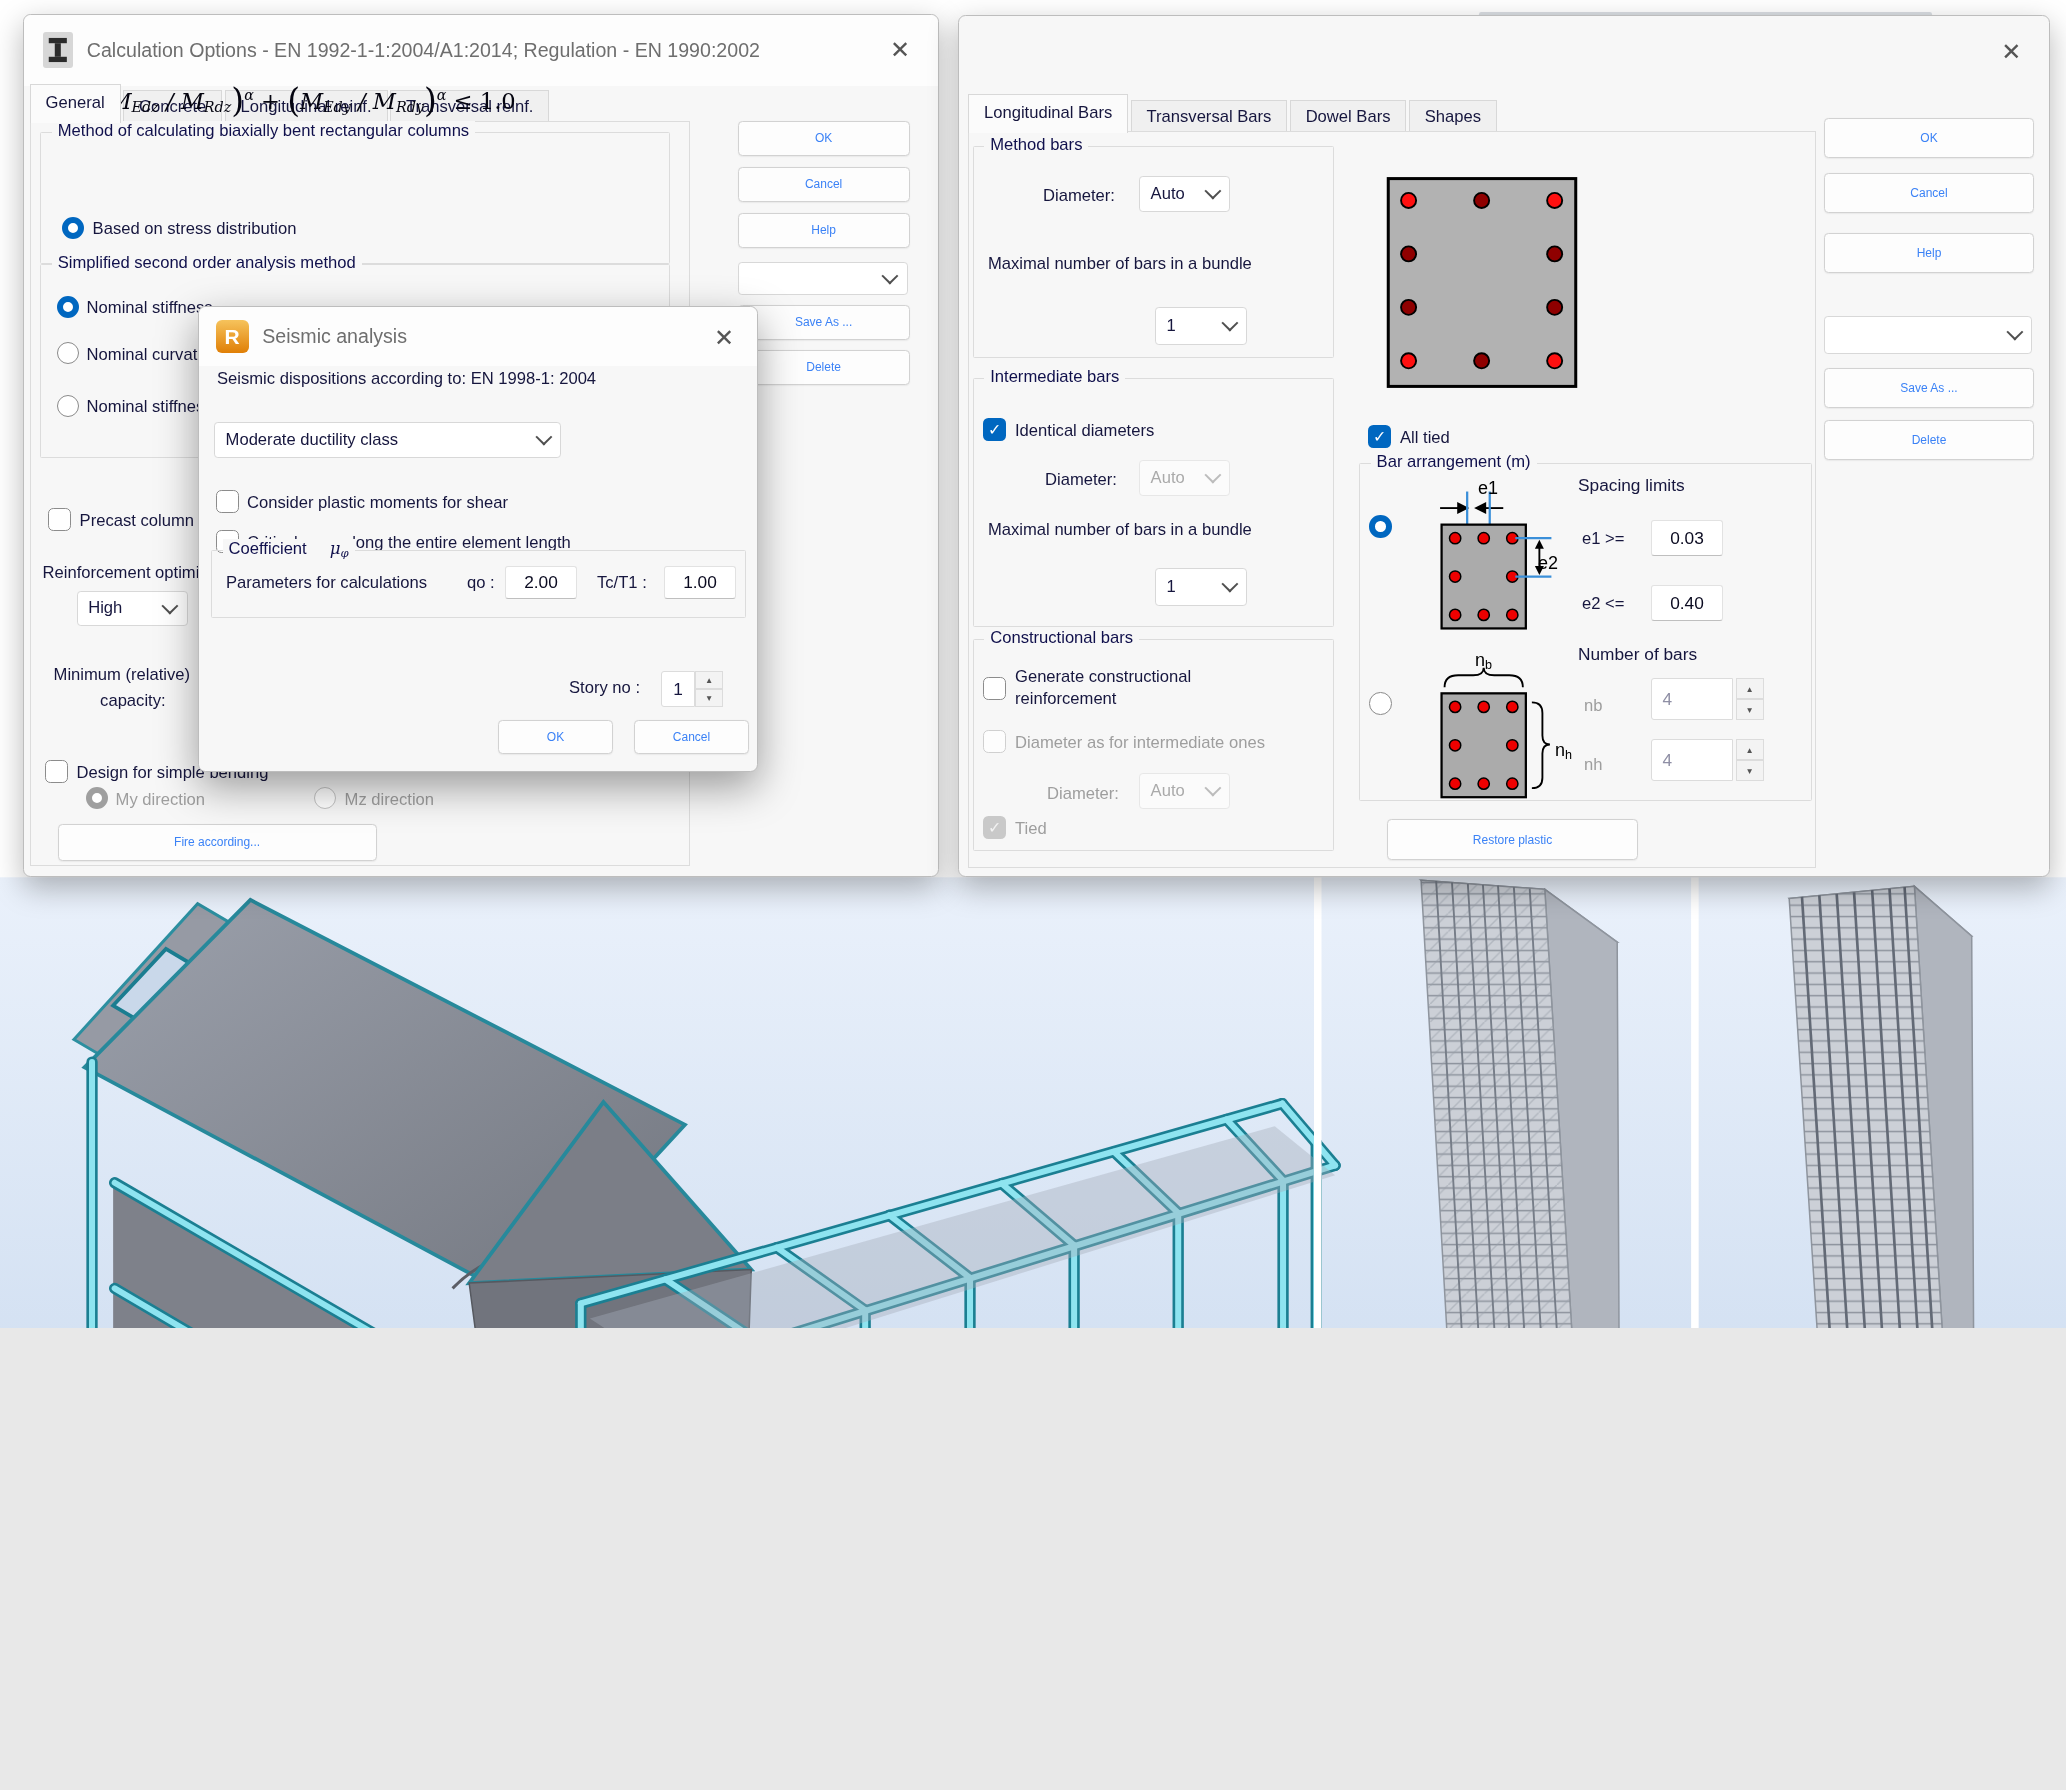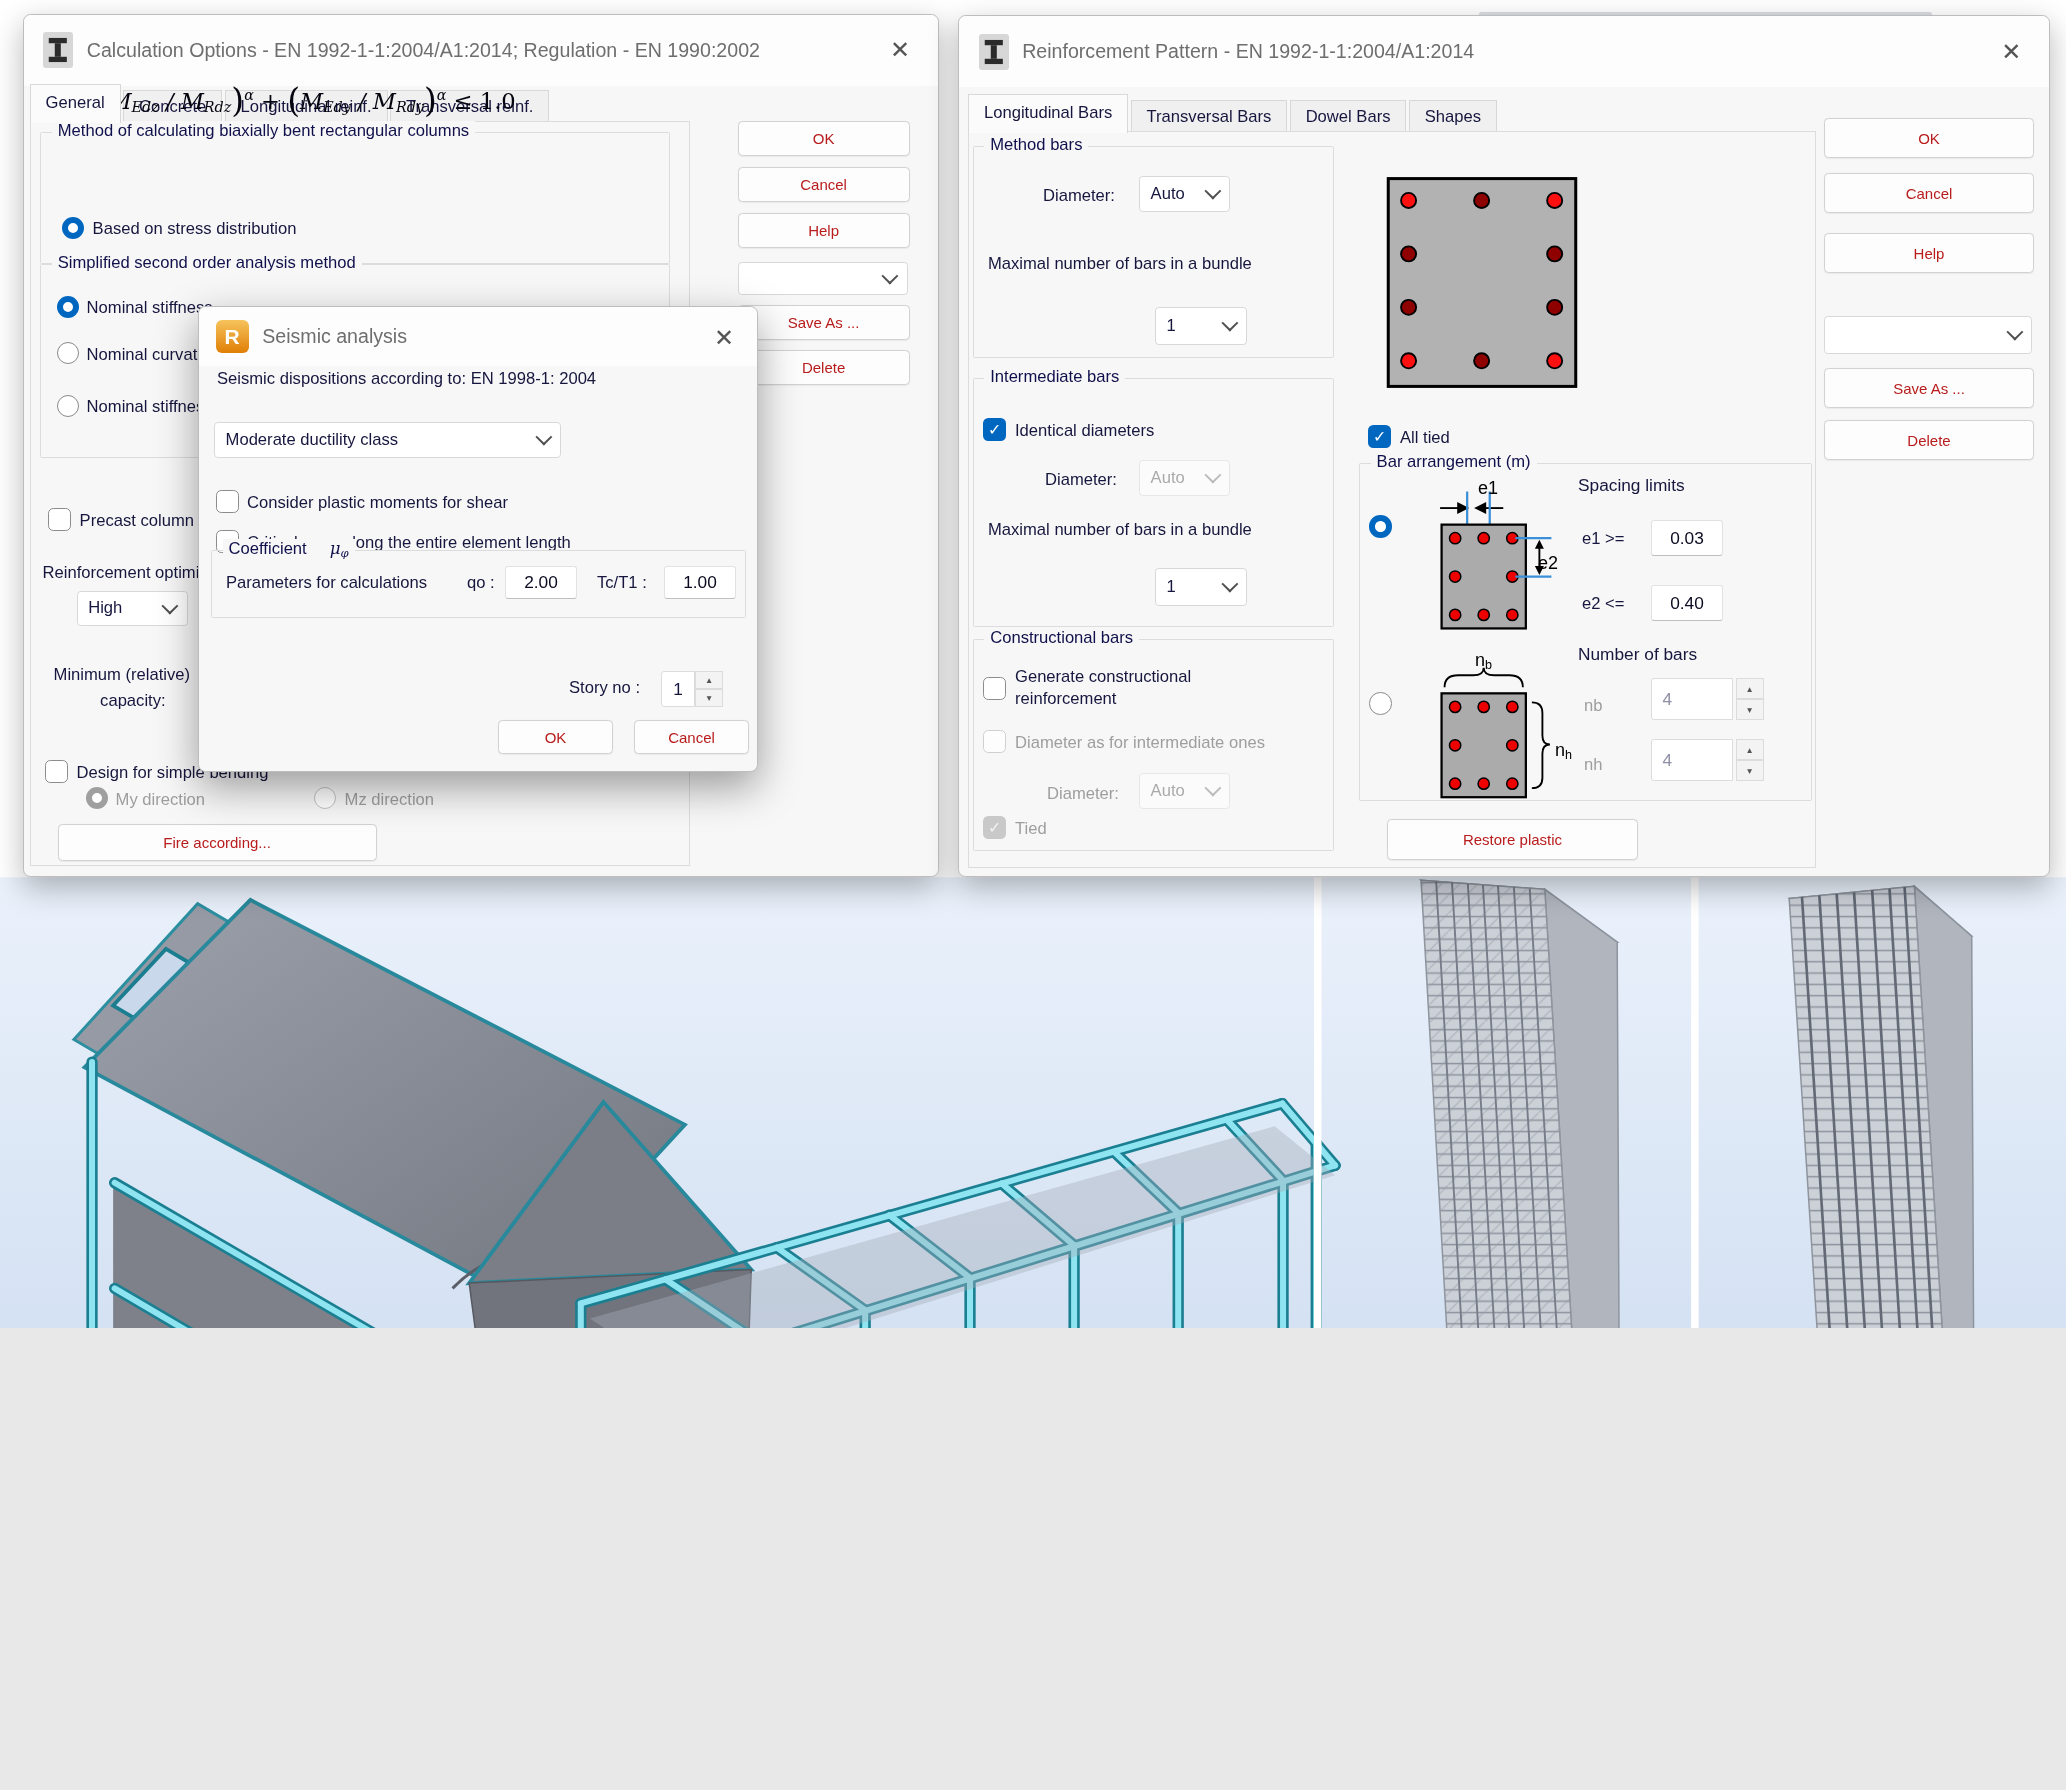--- a/index.html
+++ b/index.html
@@ -18,22 +18,22 @@
   .tab{height:32px;line-height:32px;padding:0 15px;background:#f0f0f0;border:0.8px solid #d8d8d8;
        border-bottom:none;font-size:16.6px;color:#16163e;margin-right:2.3px;}
   .tab.active{height:38px;line-height:36px;background:#fbfbfb;position:relative;z-index:2;}
   .frame{position:absolute;border:0.8px solid #dcdcdc;background:#f7f7f7;}
   .gbox{position:absolute;border:0.8px solid #dcdcdc;border-radius:1.5px;}
   .glabel{position:absolute;top:-12px;left:10.6px;background:#f7f7f7;padding:0 6px;font-size:16.6px;
           color:#10104c;white-space:nowrap;}
   .lbl{position:absolute;font-size:16.6px;color:#16163e;white-space:nowrap;}
   .lbl.gray{color:#9e9e9e;}
   .lbl.rt{text-align:right;}
-  .btn{position:absolute;background:#fdfdfd;border:0.8px solid #d2d2d2;border-radius:4.5px;font-size:15px;
-       color:#b91c1c;display:flex;align-items:center;justify-content:center;box-shadow:0 0.8px 1.5px rgba(0,0,0,.06);}
+  .btn{position:absolute;background:#fdfdfd;border:0.8px solid #d2d2d2;border-radius:4.5px;font-size:12px;
+       color:#3b82f6;display:flex;align-items:center;justify-content:center;box-shadow:0 0.8px 1.5px rgba(0,0,0,.06);}
   .combo{position:absolute;background:#fff;border:0.8px solid #d8d8d8;border-radius:3.8px;font-size:16.6px;
          color:#16163e;display:flex;align-items:center;padding:0 10.6px;box-sizing:border-box;}
   .combo .chev{margin-left:auto;}
   .combo.disabled{color:#aaaaaa;background:#fbfbfb;border-color:#e7e7e7;}
   .chev{width:9.8px;height:9.8px;border-right:2.3px solid #4f4f4f;border-bottom:2.3px solid #4f4f4f;
         transform:rotate(45deg);margin-top:-5.3px;flex:0 0 auto;}
   .combo.disabled .chev{border-color:#bcbcbc;}
   .input{position:absolute;background:#fff;border:0.8px solid #e2e2e2;border-bottom:1.5px solid #bfbfbf;
          border-radius:3px;font-size:17.3px;color:#0a0a20;display:flex;align-items:center;justify-content:center;
          box-sizing:border-box;}
@@ -422,30 +422,20 @@
         <span class="sa">▲</span>
         <span class="sa">▼</span>
       </span>
     </div>
 
     <div class="btn" style="left:299px;top:413px;width:113px;height:32px;">OK</div>
     <div class="btn" style="left:435px;top:413px;width:113px;height:32px;">Cancel</div>
   </div>
 
   <div class="win" style="left:958px;top:15px;width:1090px;height:860px;z-index:2;">
-    <div class="titlebar">
-      <span class="appicon">
-        <svg width="19.6" height="26" viewBox="0 0 26 34">
-            <rect x="1" y="1" width="24" height="7" fill="#2b2b2b"></rect>
-            <rect x="1" y="26" width="24" height="7" fill="#2b2b2b"></rect>
-            <rect x="9" y="8" width="8" height="18" fill="#2b2b2b"></rect>
-          </svg>
-      </span>
-      <span class="title-text">Reinforcement Pattern - EN 1992-1-1:2004/A1:2014</span>
-    </div>
     <div class="xbtn">✕</div>
 
     <div class="tabs" style="left:9px;top:78px;">
       <div class="tab active">Longitudinal Bars</div>
       <div class="tab">Transversal Bars</div>
       <div class="tab">Dowel Bars</div>
       <div class="tab">Shapes</div>
     </div>
     <div class="frame" style="left:9px;top:115px;width:846px;height:735px;"></div>
 

